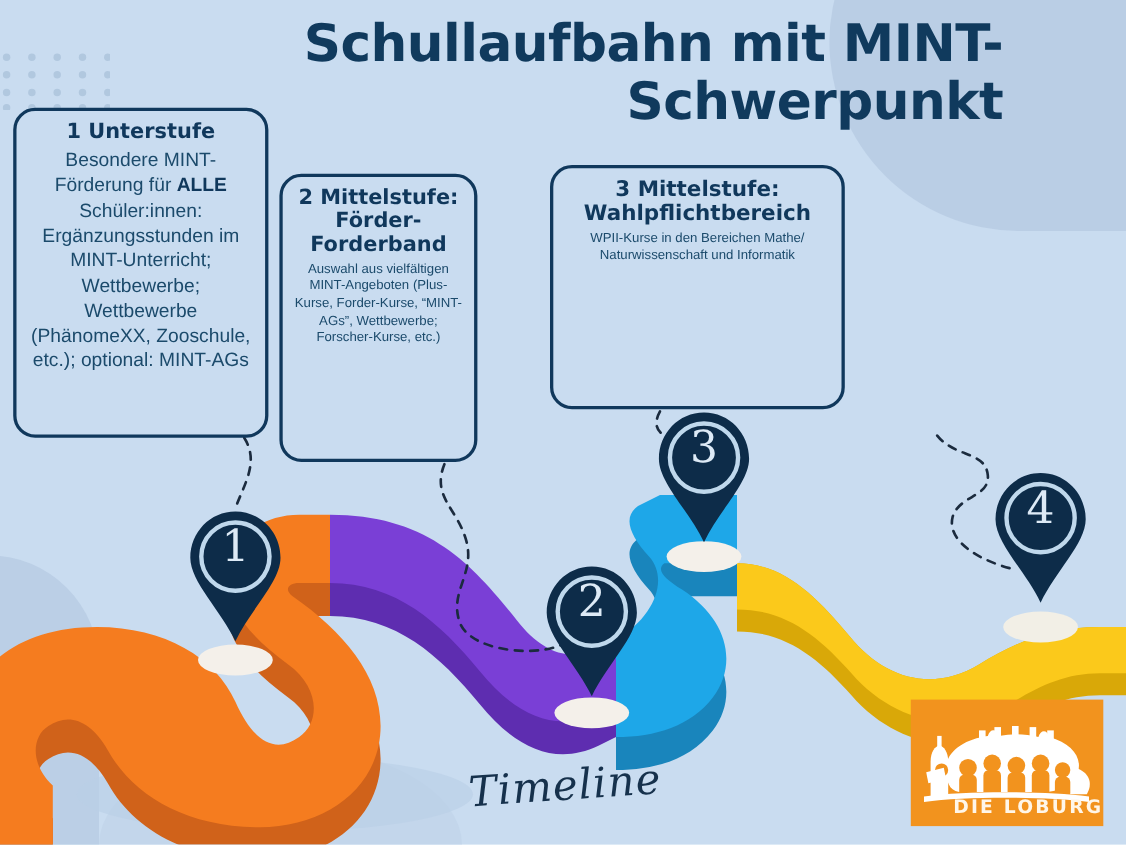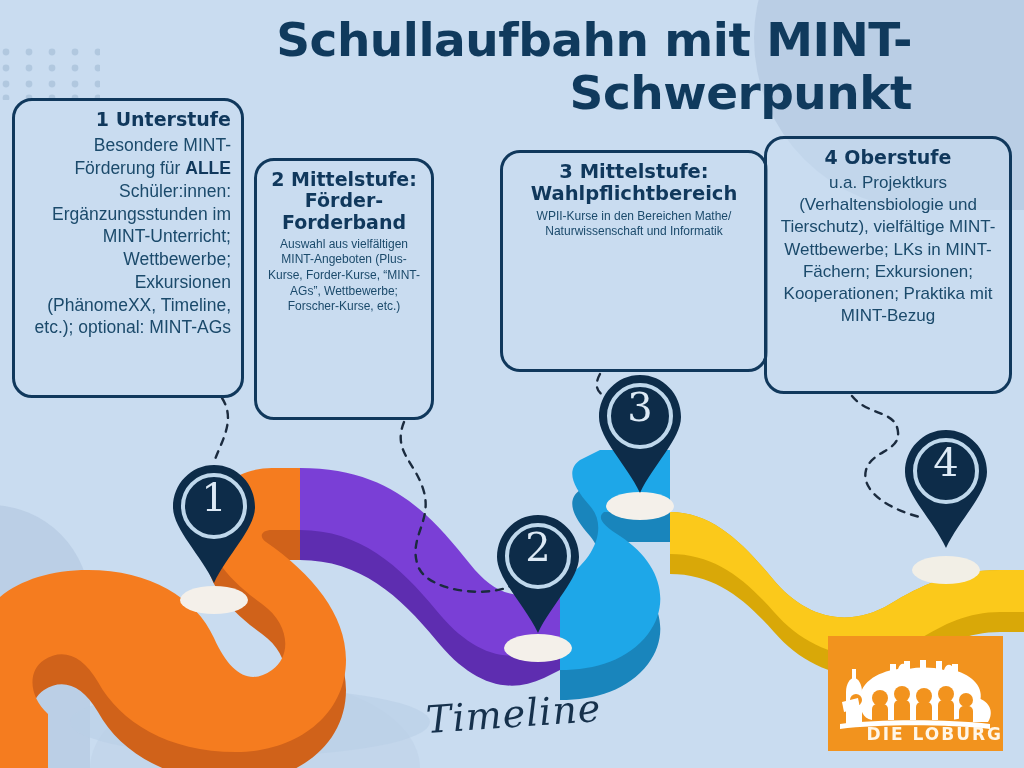--- a/index.html
+++ b/index.html
@@ -95,21 +95,21 @@
     color: #10385C;
   }
   .card p {
     margin: 0;
     font-size: 12px;
     line-height: 1.30;
     color: #1B4A6B;
   }
   .card p b { font-weight: bold; color:#10385C; }
 
-  #card1 { left: 12px;  top: 98px;  width: 232px; height: 300px; text-align: right; }
+  #card1 { left: 12px;  top: 98px;  width: 232px; height: 300px; }
   #card2 { left: 254px; top: 158px; width: 180px; height: 262px; }
   #card3 { left: 500px; top: 150px; width: 268px; height: 222px; }
   #card4 { left: 764px; top: 136px; width: 248px; height: 258px; }
 
   #card3 h3 { font-size: 19.5px; }
   #card4 p  { font-size: 17px; }
   #card1 p  { font-size: 17.5px; }
 
   
   #scene {
@@ -332,37 +332,33 @@
     <g fill="none" stroke="#1B2B3E" stroke-width="2.4" stroke-dasharray="7 7" stroke-linecap="round">
       <path d="M222 398 C236 420 222 440 214 462"></path>
       <path d="M404 422 C392 452 416 462 424 492 C432 522 408 538 418 566 C428 594 500 600 520 580"></path>
       <path d="M600 374 C588 396 612 400 628 402"></path>
       <path d="M852 396 C868 416 896 410 898 432 C900 452 872 450 866 470 C860 494 896 512 924 518"></path>
     </g>
   </svg>
 
   <div class="card" id="card1">
     <h3>1 Unterstufe</h3>
-    <p><span>Besondere MINT-Förderung für </span><b>ALLE</b><span> Schüler:innen: Ergänzungsstunden im MINT-Unterricht; Wettbewerbe; Exkursionen (PhänomeXX, Timeline, etc.); optional: MINT-AGs</span></p>
+    <p><span>Besondere MINT-Förderung für </span><b>ALLE</b><span> Schüler:innen: Ergänzungsstunden im MINT-Unterricht; Wettbewerbe; Wettbewerbe (PhänomeXX, Zooschule, etc.); optional: MINT-AGs</span></p>
   </div>
 
   <div class="card" id="card2">
     <h3>2 Mittelstufe: Förder-Forderband</h3>
     <p><span>Auswahl aus vielfältigen MINT-Angeboten (Plus-Kurse, Forder-Kurse, “MINT-AGs”, Wettbewerbe; Forscher-Kurse, etc.)</span></p>
   </div>
 
   <div class="card" id="card3">
     <h3>3 Mittelstufe: Wahlpflichtbereich</h3>
     <p><span>WPII-Kurse in den Bereichen Mathe/ Naturwissenschaft und Informatik</span></p>
   </div>
 
-  <div class="card" id="card4">
-    <h3>4 Oberstufe</h3>
-    <p><span>u.a. Projektkurs (Verhaltensbiologie und Tierschutz), vielfältige MINT-Wettbewerbe; LKs in MINT-Fächern; Exkursionen; Kooperationen; Praktika mit MINT-Bezug</span></p>
-  </div>
 
   <div class="pin" id="pin1">
     <svg viewBox="0 0 86 122" width="86" height="122">
       <path d="M43 2 C20 2 2 21 2 44 C2 66 30 92 43 120 C56 92 84 66 84 44 C84 21 66 2 43 2 Z" fill="#0D2C49"></path>
       <circle cx="43" cy="43" r="31" fill="none" stroke="#BFD8EC" stroke-width="4"></circle>
     </svg>
     <div class="num">1</div>
   </div>
 
   <div class="pin" id="pin2">

